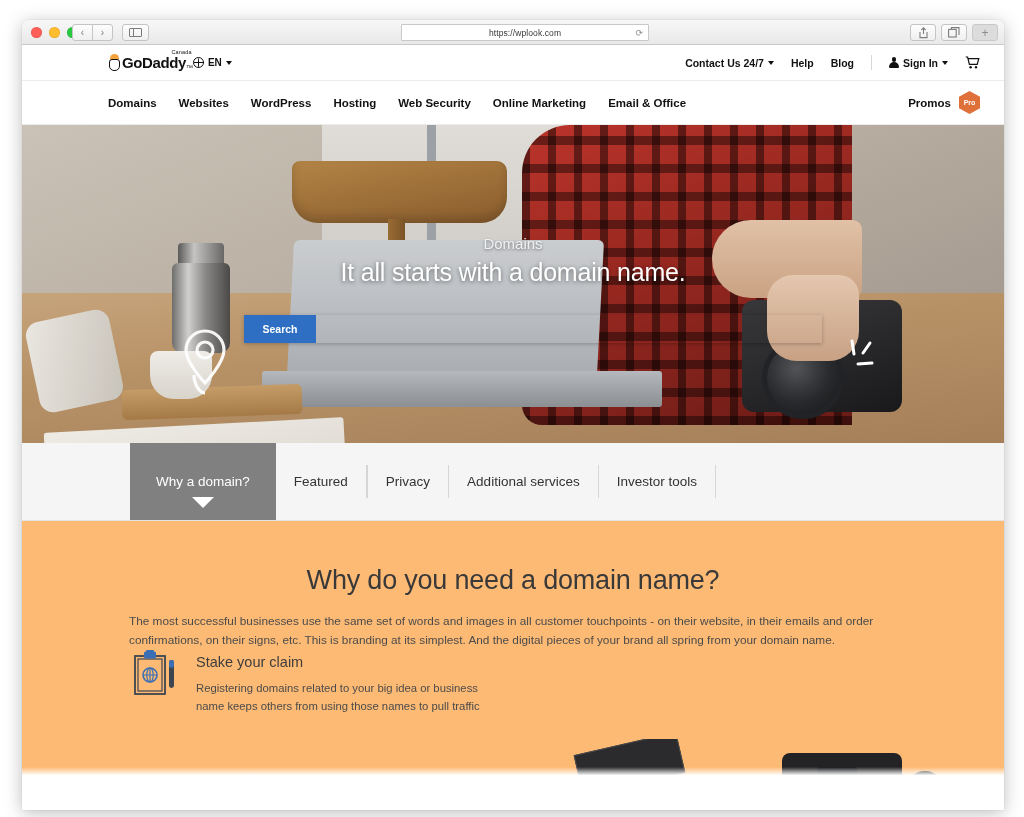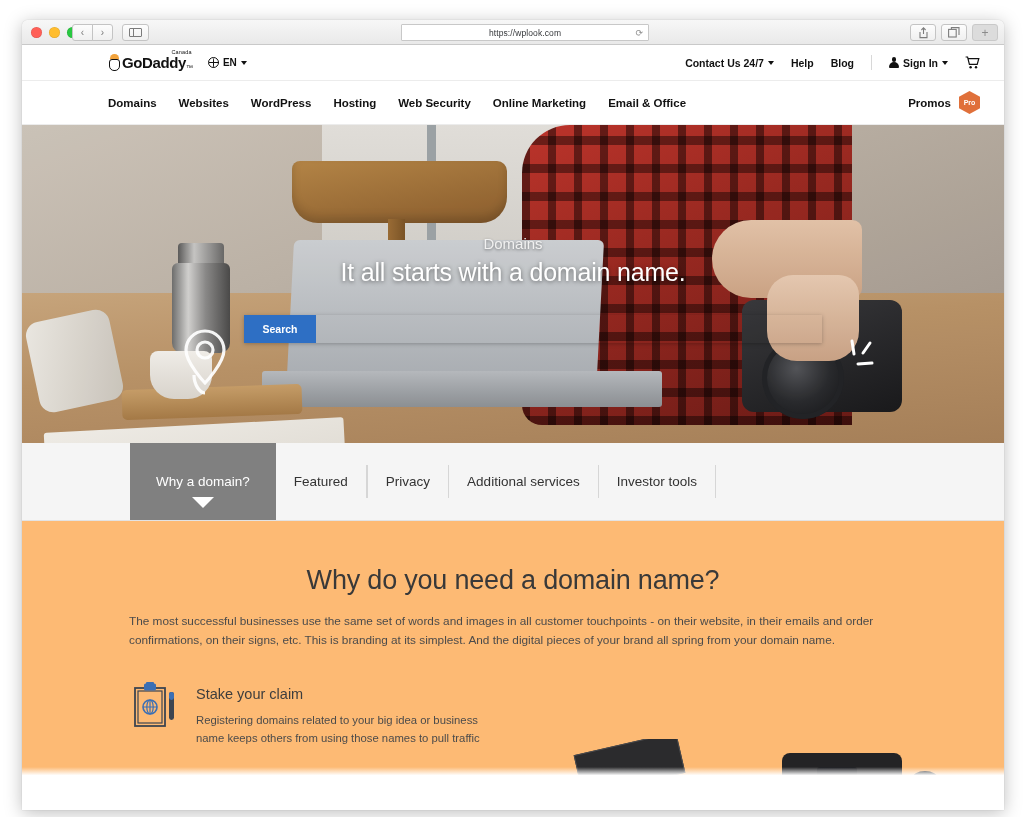--- a/index.html
+++ b/index.html
@@ -77,21 +77,21 @@
 
   
   .site { position:relative; background:#fff; }
   .utility {
     height:36px;
     display:flex; align-items:center;
     padding:0 24px 0 86px;
     border-bottom:1px solid #ececec;
     position:relative;
   }
-  .logo-block { display:flex; align-items:center; gap:15px; }
+  .logo-block { display:flex; align-items:center; gap:0; }
   .gd-logo { position:relative; display:flex; align-items:flex-end; }
   .gd-mark {
     width:13px; height:17px; margin-right:1px; position:relative;
   }
   .gd-mark .head {
     position:absolute; left:2px; top:0; width:9px; height:6px;
     background:#f2a33c; border-radius:5px 5px 2px 2px;
   }
   .gd-mark .body {
     position:absolute; left:1px; top:5px; width:11px; height:12px;
@@ -333,21 +333,21 @@
   
   .content { padding:44px 0 0; background:#fdba74; position:relative; height:258px; overflow:hidden; }
   .sec-title {
     text-align:center; font-size:27px; color:#393939;
     font-weight:normal; letter-spacing:-0.2px;
   }
   .sec-body {
     margin:16px auto 0; width:768px;
     text-align:left; font-size:11.8px; line-height:1.62; color:#4b4b4b;
   }
-  .feature-row { display:flex; margin-top:32px; padding:0 110px; }
+  .feature-row { display:flex; padding:0 110px; }
   .feature {
     display:flex; gap:18px; width:430px;
   }
   .feat-icon { flex:0 0 auto; width:46px; height:48px; position:relative; }
   .feat-text { padding-top:4px; }
   .feat-title { font-size:14.5px; color:#3d3d3d; font-weight:normal; }
   .feat-desc { margin-top:9px; font-size:11.3px; line-height:1.6; color:#4b4b4b; width:300px; }
 
   .bottom-photo {
     position:absolute; left:545px; bottom:0; width:420px; height:40px;

